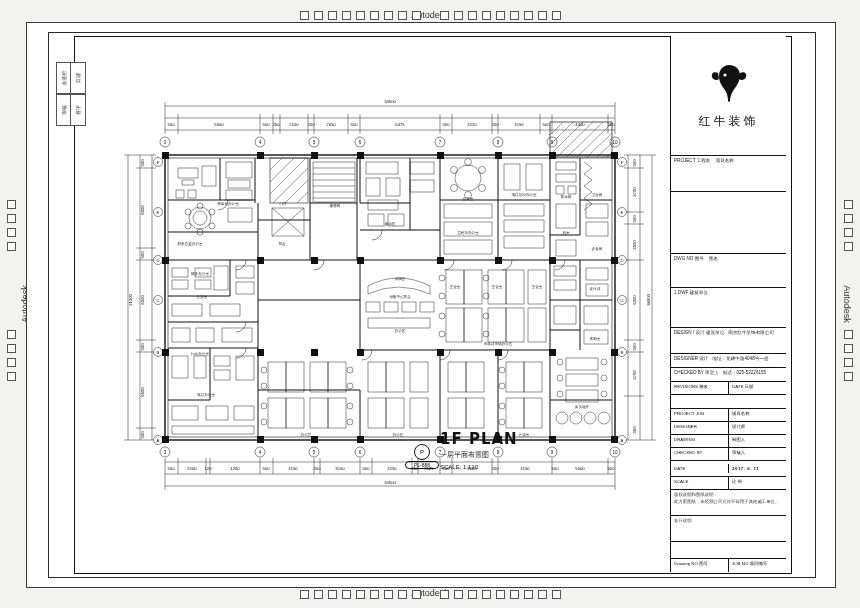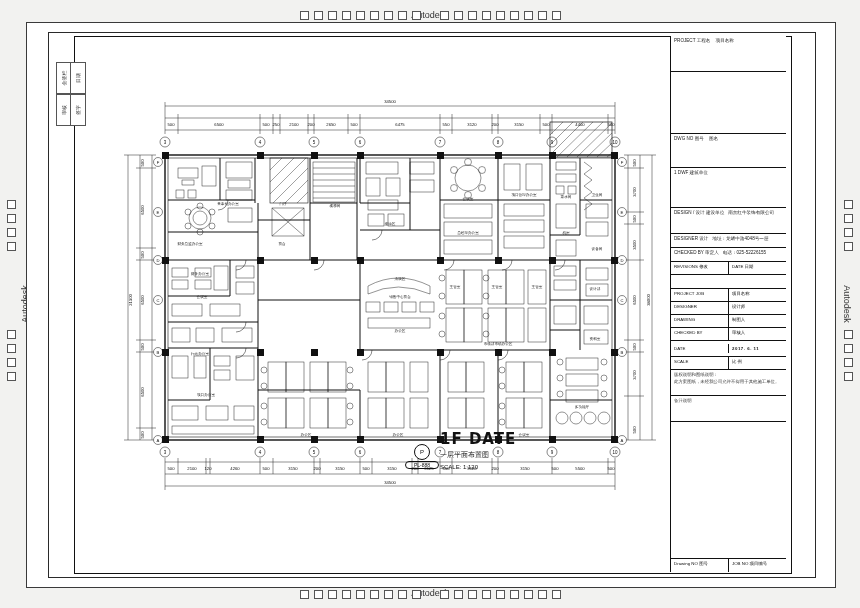--- a/index.html
+++ b/index.html
@@ -144,20 +144,31 @@
     </div>
   <div class="lm" style="left:70px;top:62px;width:14px;height:30px;">
       <span>日期</span>
     </div>
   <div class="lm" style="left:70px;top:94px;width:14px;height:30px;">
       <span>签字</span>
     </div>
 
   <div class="titleblock">
 
+    <div class="tb-row tb-logo">
+      <div class="logo-mark">
+        <svg width="46" height="46" viewBox="0 0 46 46">
+          <path d="M23 4 C17 4 13 9 13 15 C13 21 16 25 19 29 C21 32 22 36 22 40 C22 41 24 41 24 40 C24 35 26 31 29 27 C32 23 34 19 34 14 C34 8 29 4 23 4 Z" fill="#111"></path>
+          <path d="M12 12 C8 10 5 12 6 16 C7 19 11 20 13 18" fill="#111"></path>
+          <path d="M34 12 C38 10 41 12 40 16 C39 19 35 20 33 18" fill="#111"></path>
+          <circle cx="19" cy="14" r="1.6" fill="#fff"></circle>
+        </svg>
+      </div>
+      <div class="logo-text">红牛装饰</div>
+    </div>
 
     <div class="tb-row" style="height:36px;">
       <div class="tb-cell">
         <span>PROJECT 工程名</span>
         &nbsp;&nbsp;
         <span>项目名称</span>
       </div>
     </div>
 
     <div class="tb-row" style="height:62px;"></div>
@@ -830,18 +841,18 @@
           <text x="196" y="336">办公区</text>
           <text x="288" y="336">办公区</text>
         </g>
       </g>
     </svg>
 
     <div class="plan-marker">
       <div class="circ">P</div>
       <div class="lbl">PL-888</div>
     </div>
-    <div class="plan-title">1F DATE</div>
+    <div class="plan-title">1F PLAN</div>
     <div class="plan-sub">一层平面布置图</div>
     <div class="plan-scale">SCALE: 1:120</div>
   </div>
 
 </div>
 
 </body></html>

